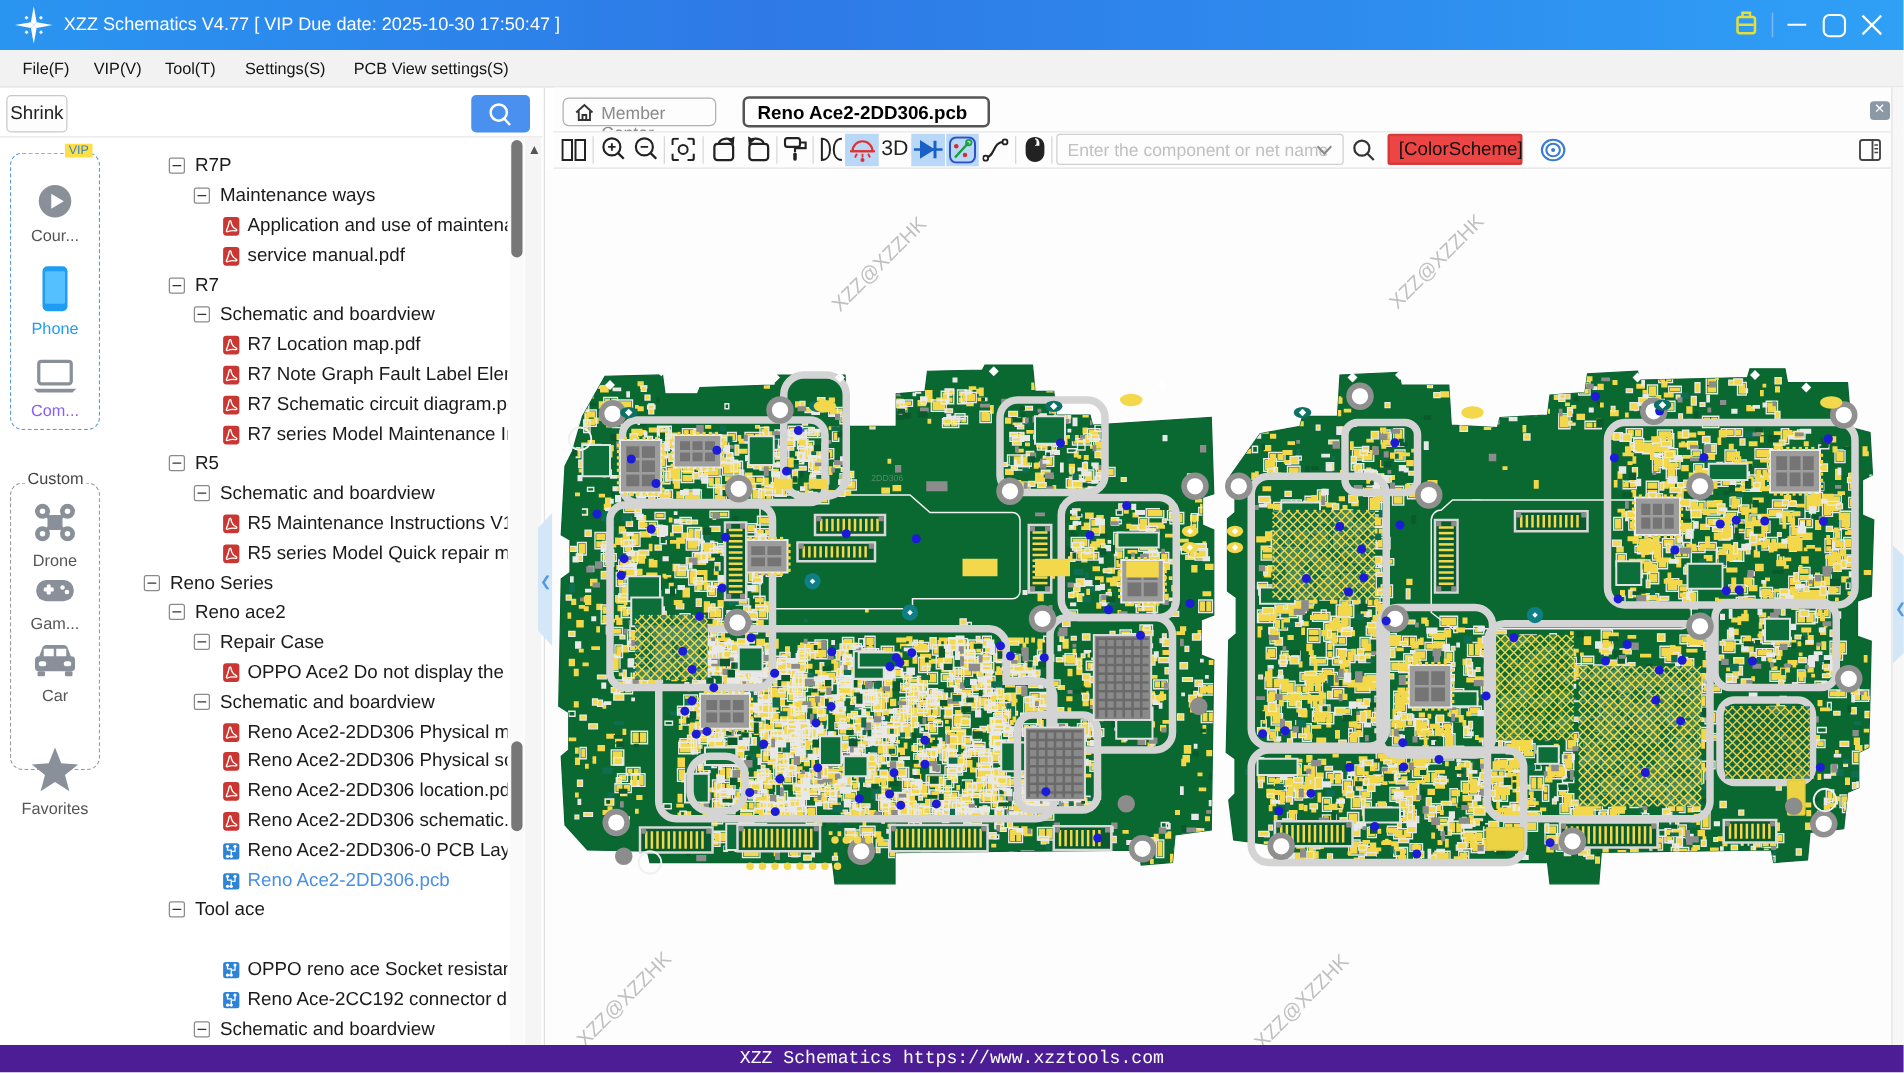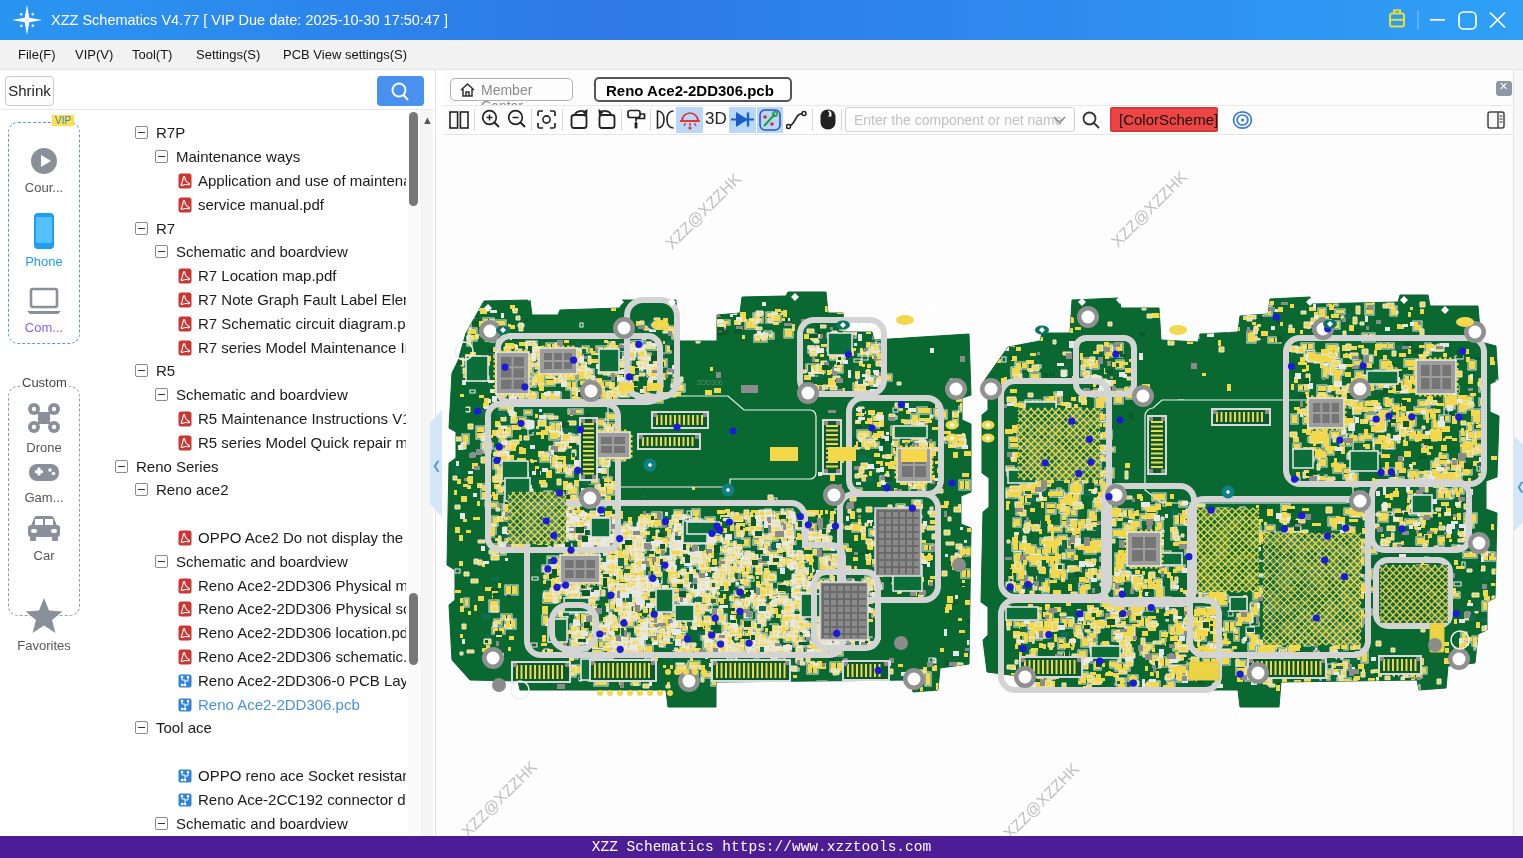--- a/index.html
+++ b/index.html
@@ -1273,20 +1273,24 @@
         <span class="txt" style="left:110px">R5 series Model Quick repair manual</span>
       </div>
 <div class="trow" style="top:329px">
         <span class="minus" style="left:27px"></span>
         <span class="txt" style="left:48px">Reno Series</span>
       </div>
 <div class="trow" style="top:352px">
         <span class="minus" style="left:47px"></span>
         <span class="txt" style="left:68px">Reno ace2</span>
       </div>
+<div class="trow" style="top:376px">
+        <span class="minus" style="left:67px"></span>
+        <span class="txt" style="left:88px">Repair Case</span>
+      </div>
 <div class="trow" style="top:400px">
         <svg class="ficon" style="left:90px" width="14" height="16" viewBox="0 0 14 16">
           <rect x="0.5" y="0.5" width="13" height="15" rx="2.5" fill="#ca3632"></rect>
           <path d="M3.2 11.5 C4.2 9.2 5 6.8 5.3 4.6 C5.5 3.4 6.6 3.3 6.8 4.5 C7.1 6.6 8.6 9.3 10.8 10.3 C11.9 10.8 11.6 11.9 10.3 11.7 C8.6 11.4 6.3 11.4 4.6 12.2 C3.5 12.7 2.8 12.4 3.2 11.5 Z" fill="none" stroke="#fff" stroke-width="1.1"></path>
         </svg>
         <span class="txt" style="left:110px">OPPO Ace2 Do not display the con</span>
       </div>
 <div class="trow" style="top:424px">
         <span class="minus" style="left:67px"></span>
         <span class="txt" style="left:88px">Schematic and boardview</span>

